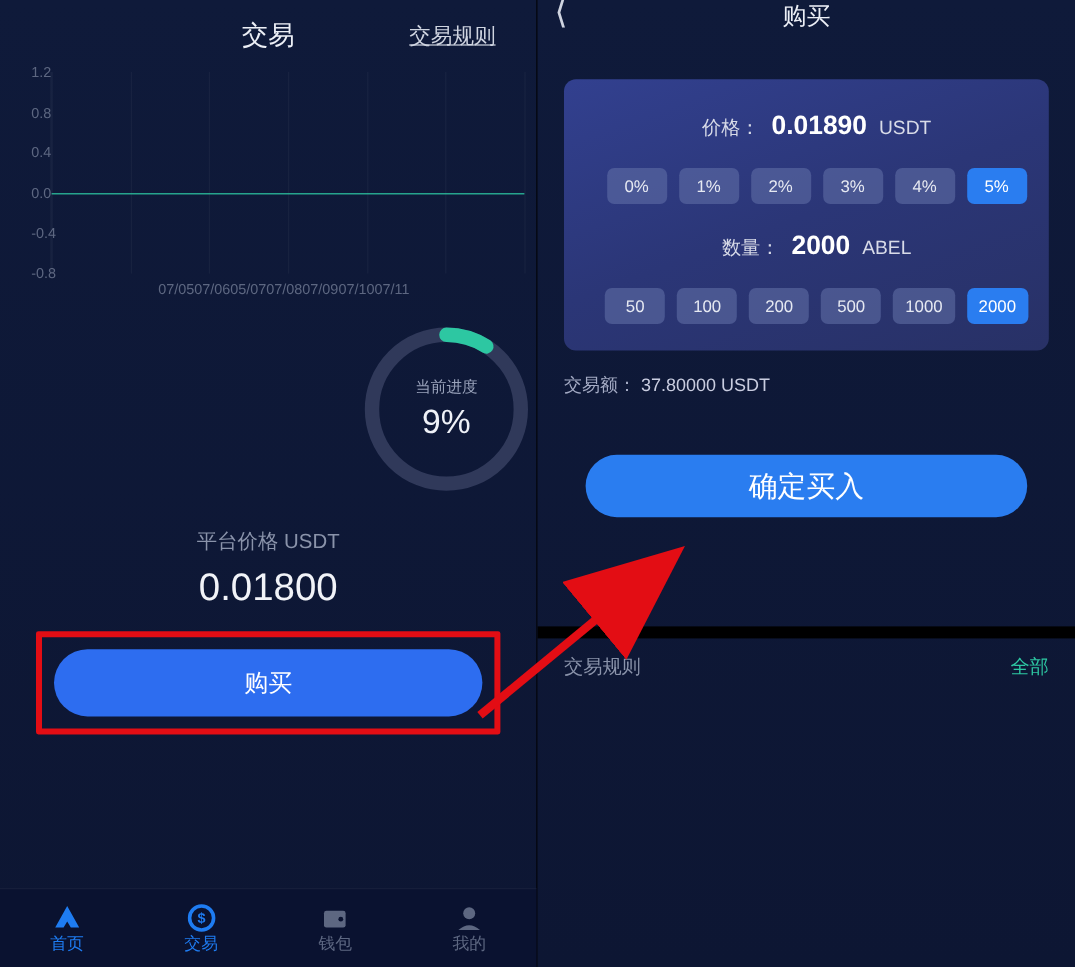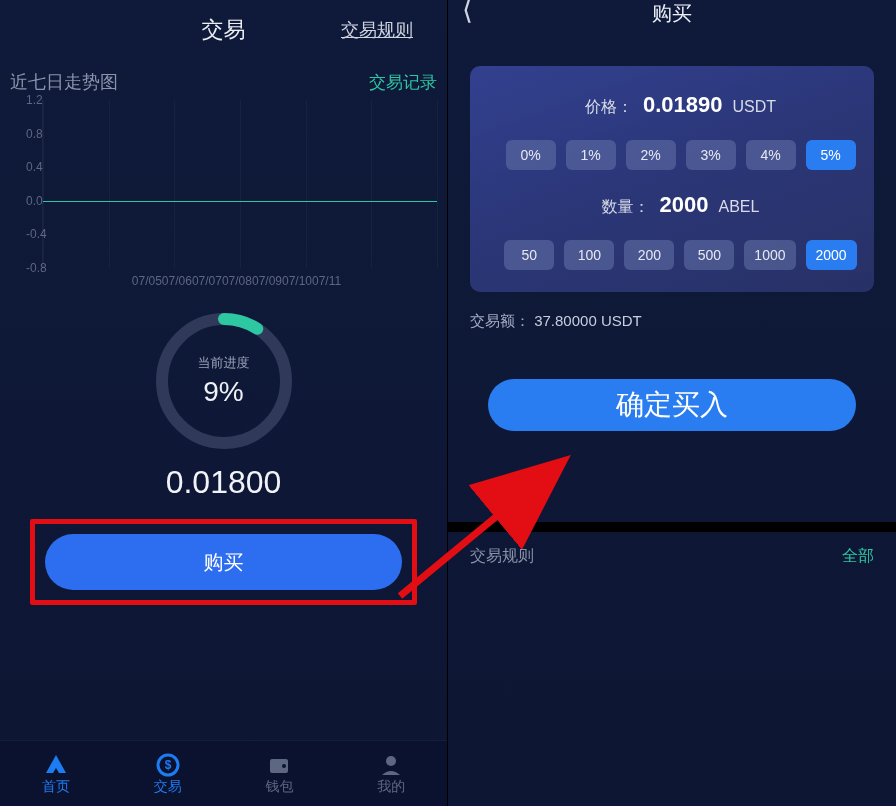--- a/index.html
+++ b/index.html
@@ -46,21 +46,21 @@
   margin-left: 32px;
   height: 168px;
   border-left: 1px solid rgba(255,255,255,0.05);
 }
 .grid-v { position: absolute; top: 0; bottom: 0; width: 1px; background: rgba(255,255,255,0.04); }
 .trend-line {
   position: absolute; left: 0; right: 0; height: 1px; background: #2dc7a2;
 }
 .x-ticks { display: flex; justify-content: center; margin-left: 32px; margin-top: 6px; padding-right: 6px;}
 .x-tick { font-size: 12px; color: #5d6781; }
-.gauge-wrap { display: flex; justify-content: center; margin-top: 18px; }
+.gauge-wrap { display: flex; justify-content: flex-end; margin-top: 18px; }
 .gauge { position: relative; width: 150px; height: 150px; }
 .gauge svg { transform: rotate(-90deg); }
 .gauge-bg { fill: none; stroke: #30395a; stroke-width: 12; }
 .gauge-fg { fill: none; stroke: #2dc7a2; stroke-width: 12; stroke-linecap: round; }
 .gauge-center {
   position: absolute; inset: 0; display: flex; flex-direction: column;
   align-items: center; justify-content: center;
 }
 .gauge-center .small { font-size: 13px; color: #9aa3bb; }
 .gauge-center .pct { font-size: 28px; color: #eef1f7; margin-top: 4px; font-weight: 500;}
@@ -122,21 +122,21 @@
 }
 .chip.selected { background: #2a7df0; color: #fff; }
 .info-lines { margin: 20px 22px 0 22px; color: #c9cde0; font-size: 15px; }
 .info-lines .line { margin-top: 10px; }
 .info-lines .line span.lab { color: #a4abc4; }
 .confirm-btn {
   margin: 48px 40px 0 40px;
   height: 52px;
   border-radius: 28px;
   background: #2a7df0;
-  color: #fff; font-size: 28px;
+  color: #fff; font-size: 24px;
   display: flex; align-items: center; justify-content: center; cursor: pointer;
 }
 .divider {
   position: absolute;
   left: 0; right: 0;
   height: 10px;
   background: #000;
 }
 .orders-head {
   display: flex; justify-content: space-between; align-items: center;
@@ -153,24 +153,20 @@
 </head>
 <body>
 
 <div class="screen screen-left">
 
   <div class="header-left">
     <div class="title">交易</div>
     <div class="rules">交易规则</div>
   </div>
 
-  <div class="trend-row">
-    <div class="trend-label">近七日走势图</div>
-    <div class="trend-log">交易记录</div>
-  </div>
 
   <div class="chart-wrap">
     <div style="position:relative;">
       <div class="y-axis" id="y-axis">
           <div class="y-tick" style="top: -7px;">1.2</div>
           <div class="y-tick" style="top: 26.6px;">0.8</div>
           <div class="y-tick" style="top: 60.2px;">0.4</div>
           <div class="y-tick" style="top: 93.8px;">0.0</div>
           <div class="y-tick" style="top: 127.4px;">-0.4</div>
           <div class="y-tick" style="top: 161px;">-0.8</div>
@@ -182,41 +178,42 @@
           <div class="grid-v" style="left: 50%;"></div>
           <div class="grid-v" style="left: 66.6667%;"></div>
           <div class="grid-v" style="left: 83.3333%;"></div>
           <div class="grid-v" style="left: 100%;"></div>
           <div class="trend-line" style="top: 100.8px;"></div>
         </div>
     </div>
     <div class="x-ticks" id="x-ticks">
         <div class="x-tick">07/05</div>
         <div class="x-tick">07/06</div>
-        <div class="x-tick">07/07</div>
+        <div class="x-tick">05/07</div>
         <div class="x-tick">07/08</div>
         <div class="x-tick">07/09</div>
         <div class="x-tick">07/10</div>
         <div class="x-tick">07/11</div>
       </div>
   </div>
 
   <div class="gauge-wrap">
     <div class="gauge">
       <svg width="150" height="150">
         <circle cx="75" cy="75" r="62" class="gauge-bg"></circle>
         <circle cx="75" cy="75" r="62" class="gauge-fg" id="gauge-arc" stroke-dasharray="389.6" stroke-dashoffset="354.5"></circle>
       </svg>
       <div class="gauge-center">
         <div class="small">当前进度</div>
         <div class="pct">9%</div>
       </div>
     </div>
   </div>
 
+  <div class="plat-label">平台价格 USDT</div>
   <div class="plat-price">0.01800</div>
 
   <div class="buy-highlight">
     <div class="btn btn-buy">购买</div>
   </div>
 
   <div class="bottom-nav">
     <div class="nav-item active">
       <div class="nav-ico">
         <svg width="24" height="24" viewBox="0 0 24 24">

